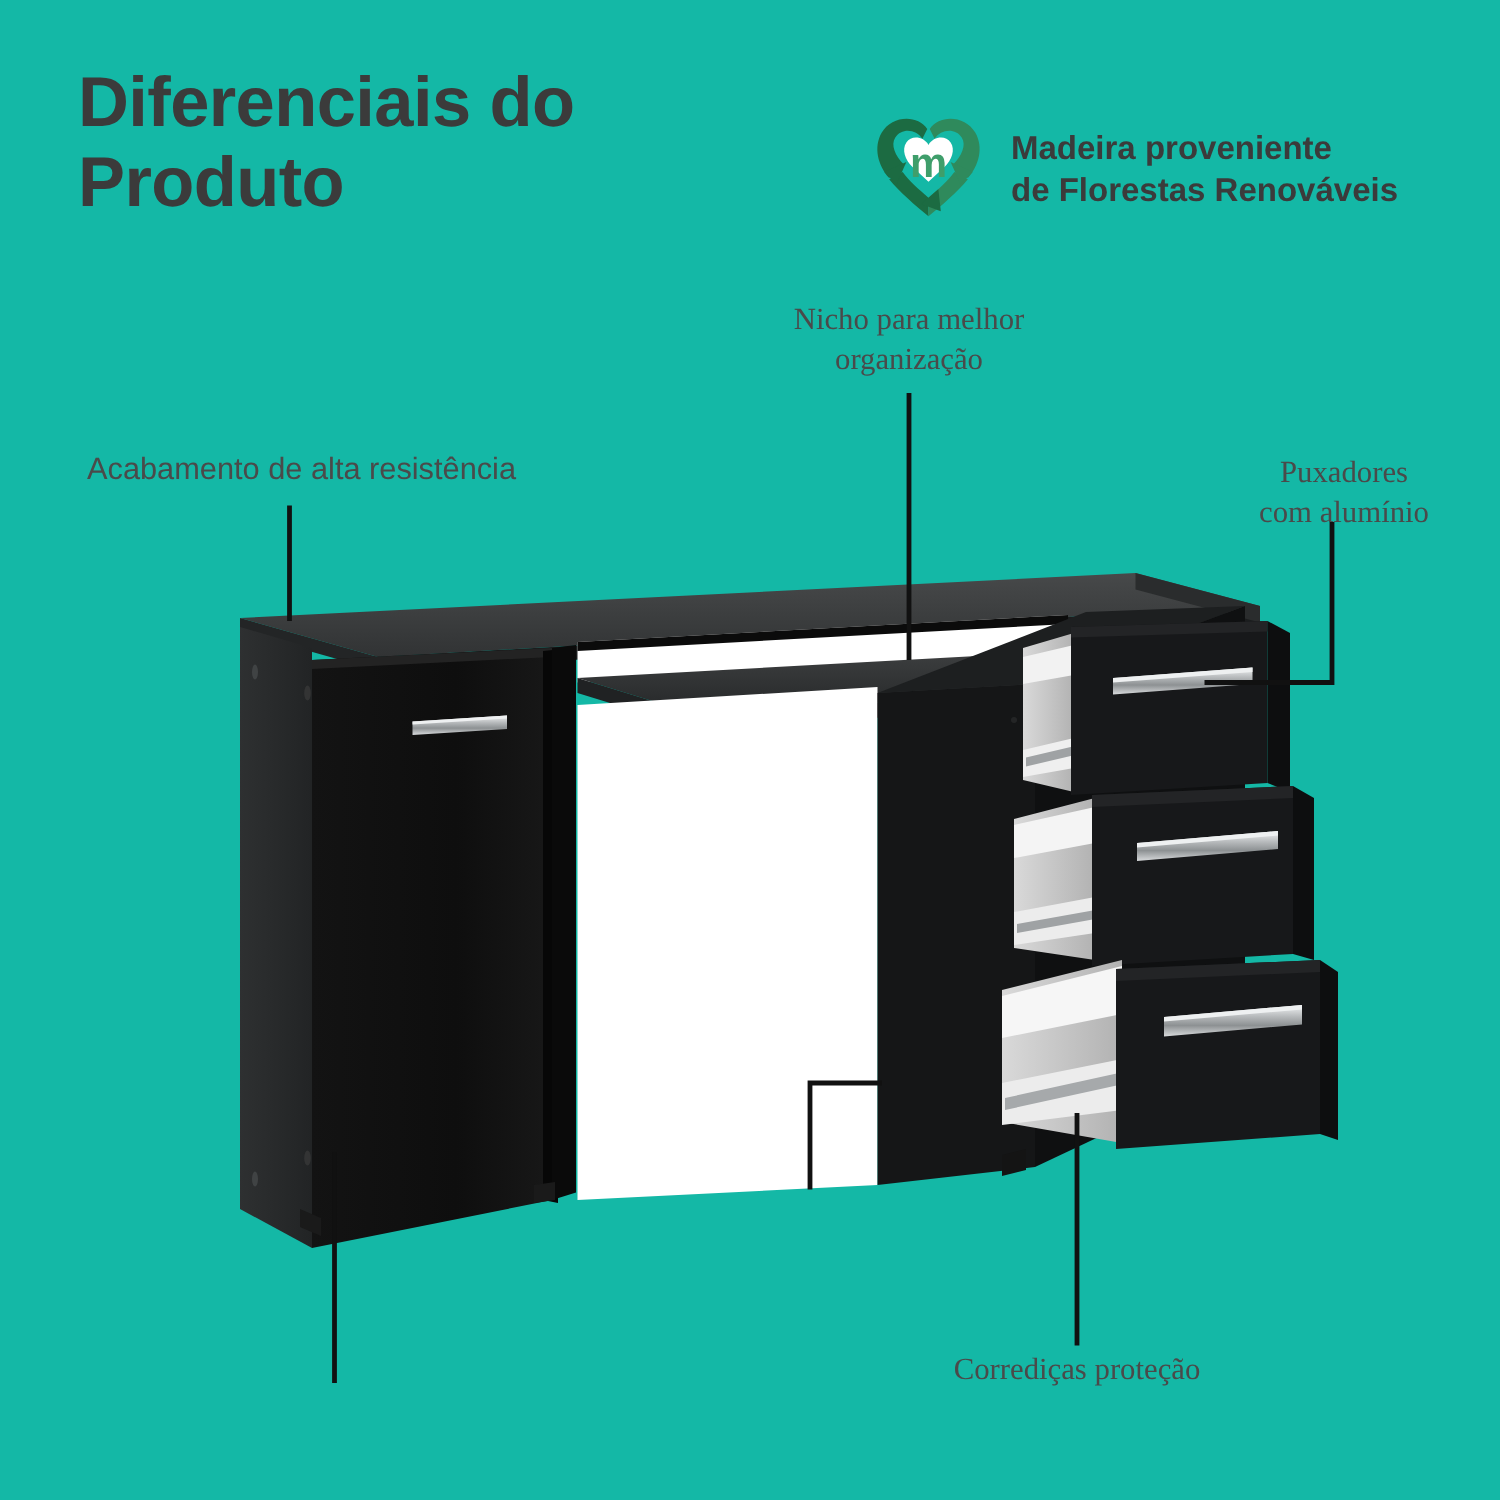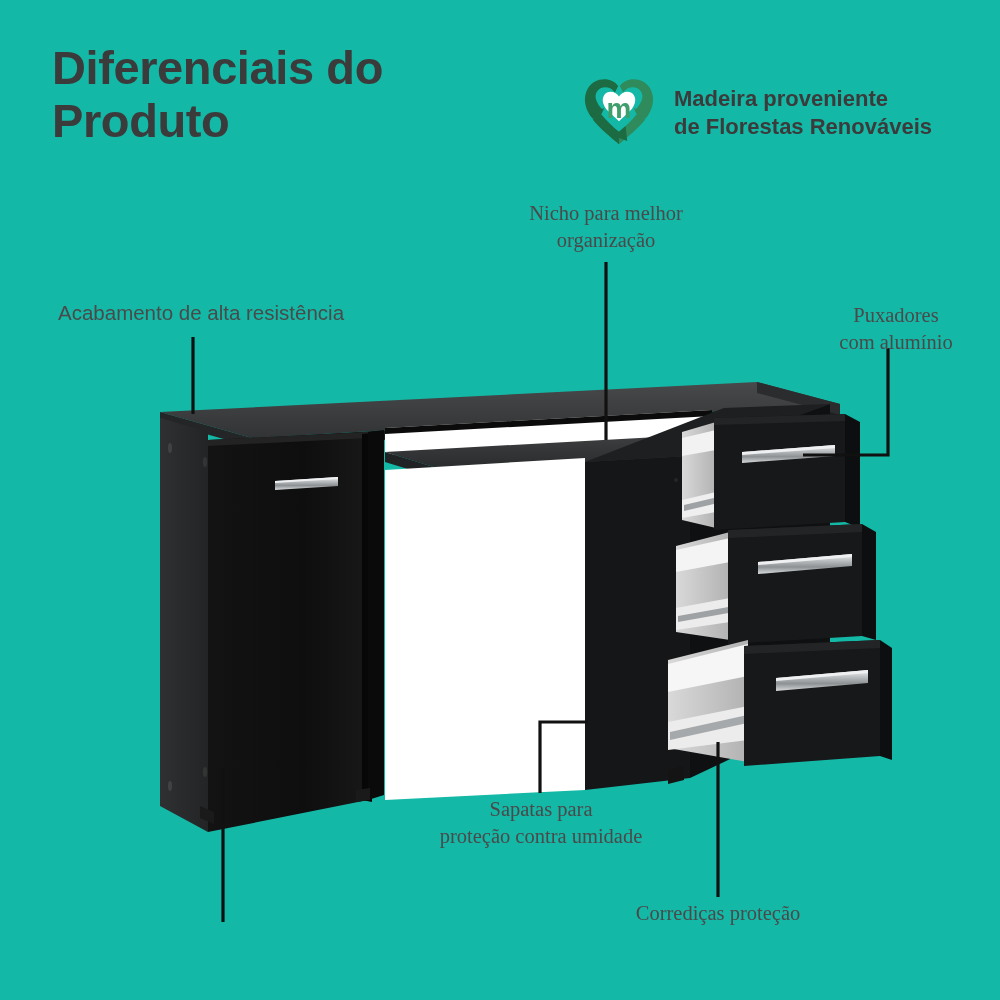--- a/index.html
+++ b/index.html
@@ -287,19 +287,17 @@
   </svg>
 
   <div class="callout left" style="left:58px; top:300px; width:380px;">Acabamento de alta resistência</div>
 
   <div class="callout center" style="left:476px; top:200px; width:260px;">Nicho para melhor
 organização</div>
 
   <div class="callout center" style="left:796px; top:302px; width:200px;">Puxadores
 com alumínio</div>
 
-  <div class="callout center" style="left:400px; top:796px; width:282px;">Sapatas para
-proteção contra umidade</div>
 
   <div class="callout center" style="left:598px; top:900px; width:240px;">Corrediças proteção</div>
 
 
 </div>
 
 </body></html>

